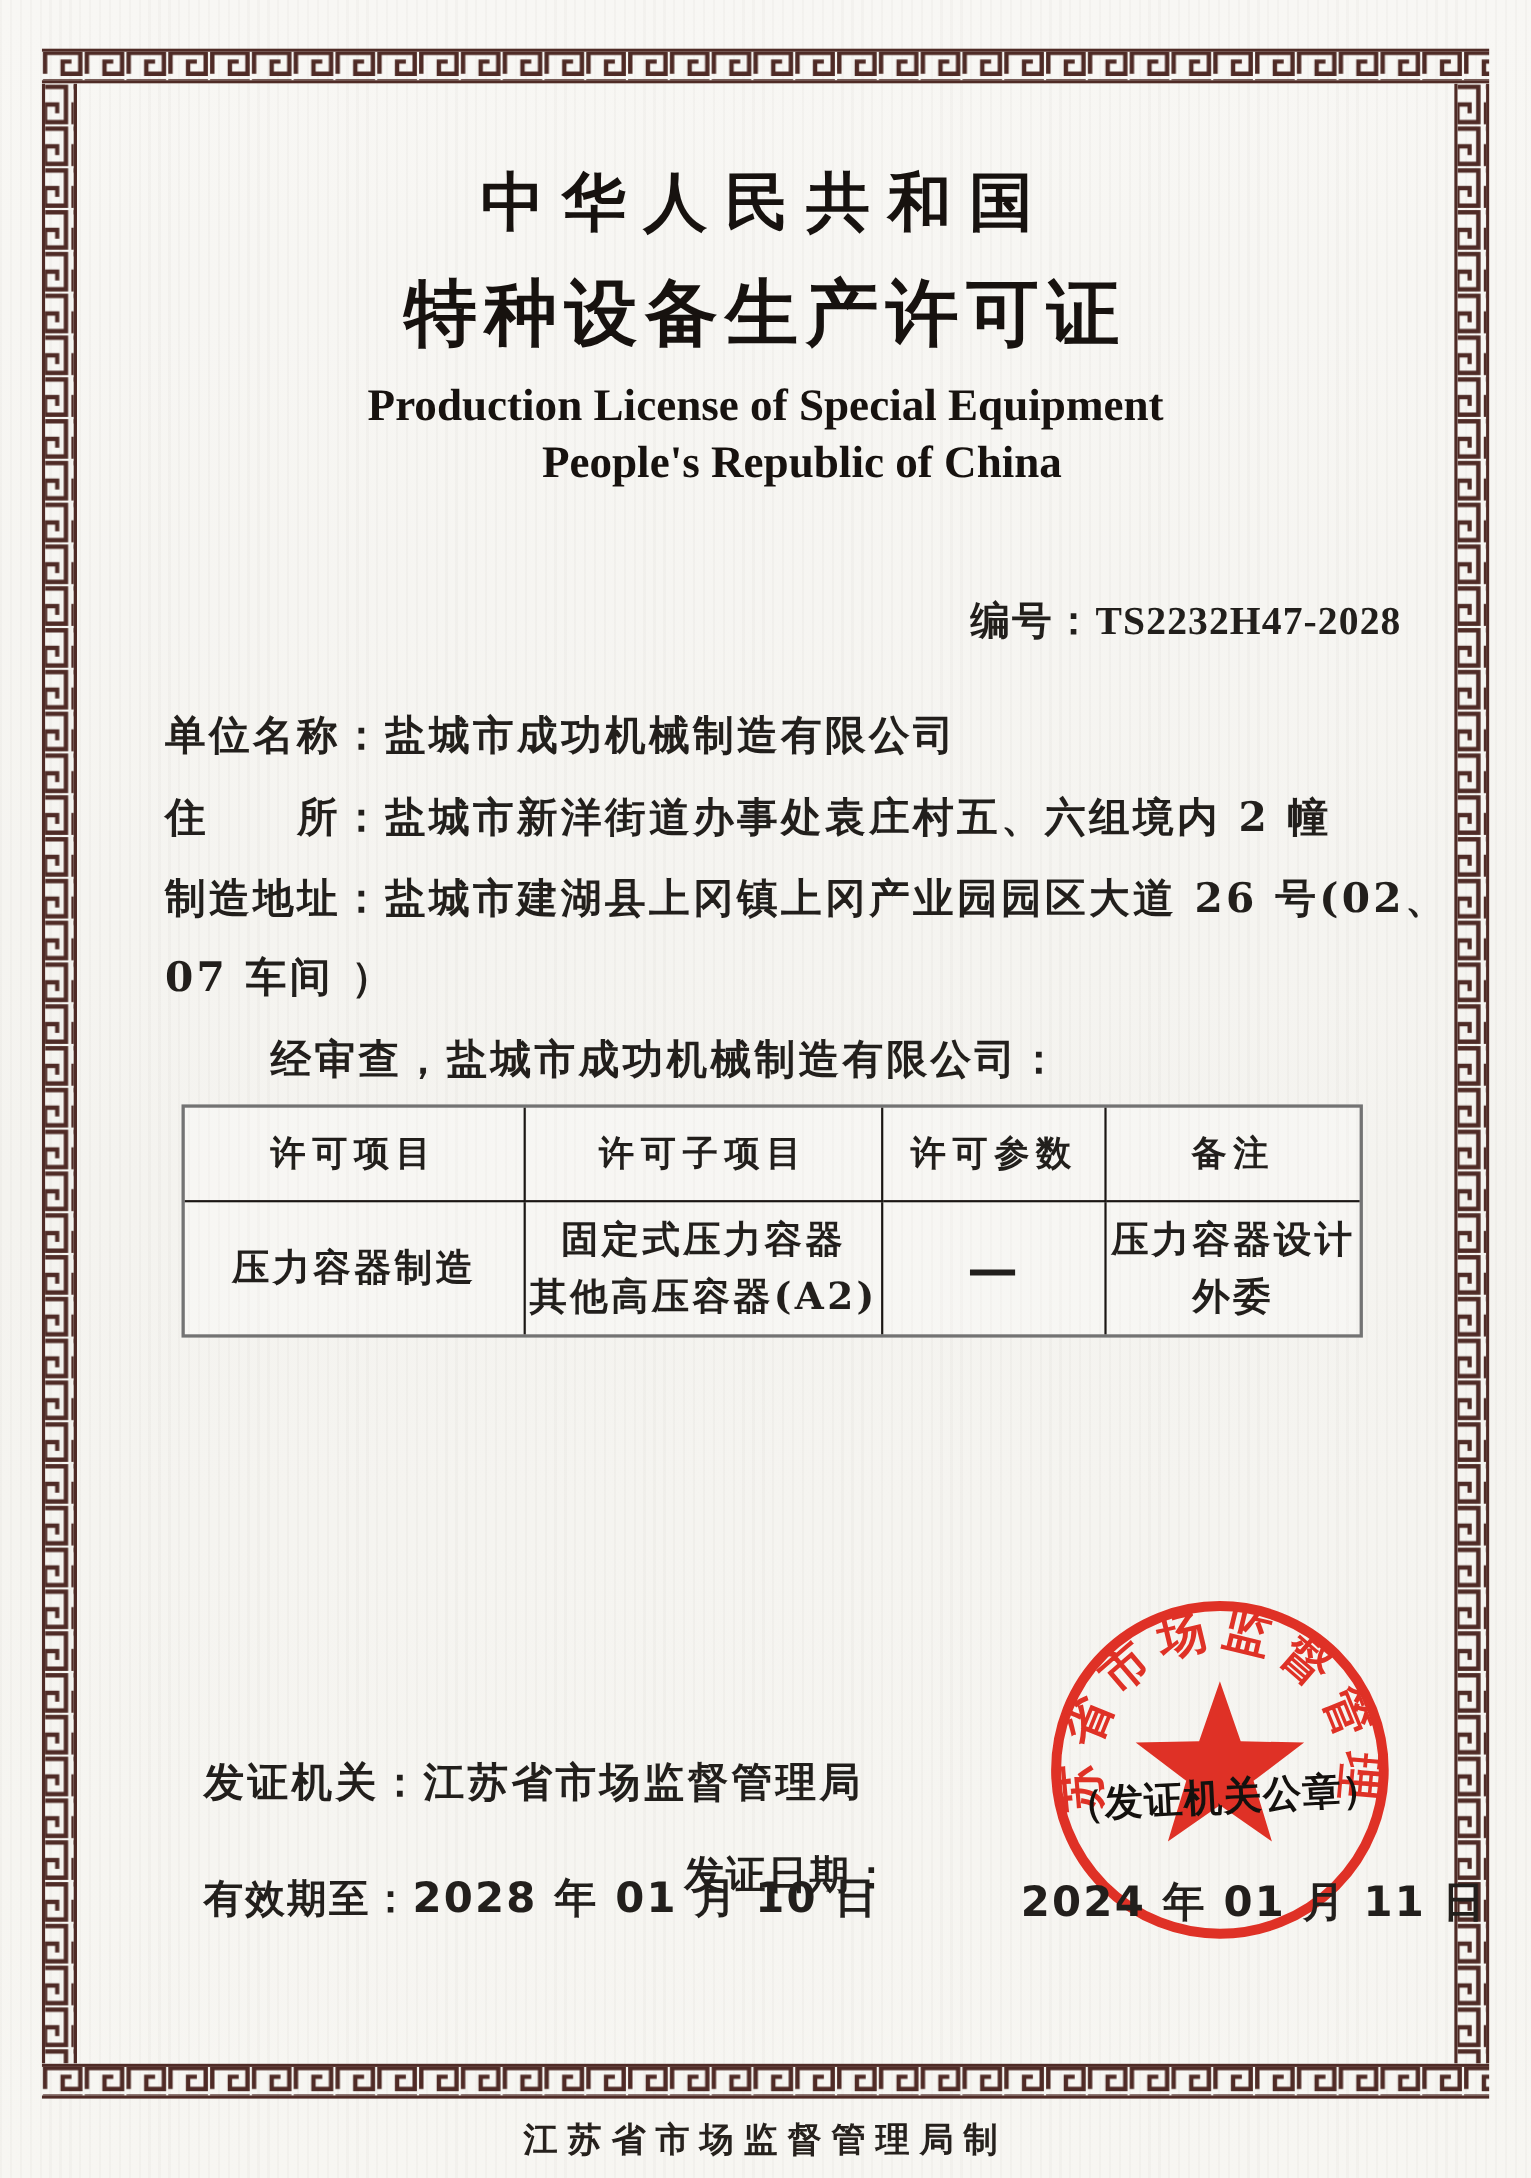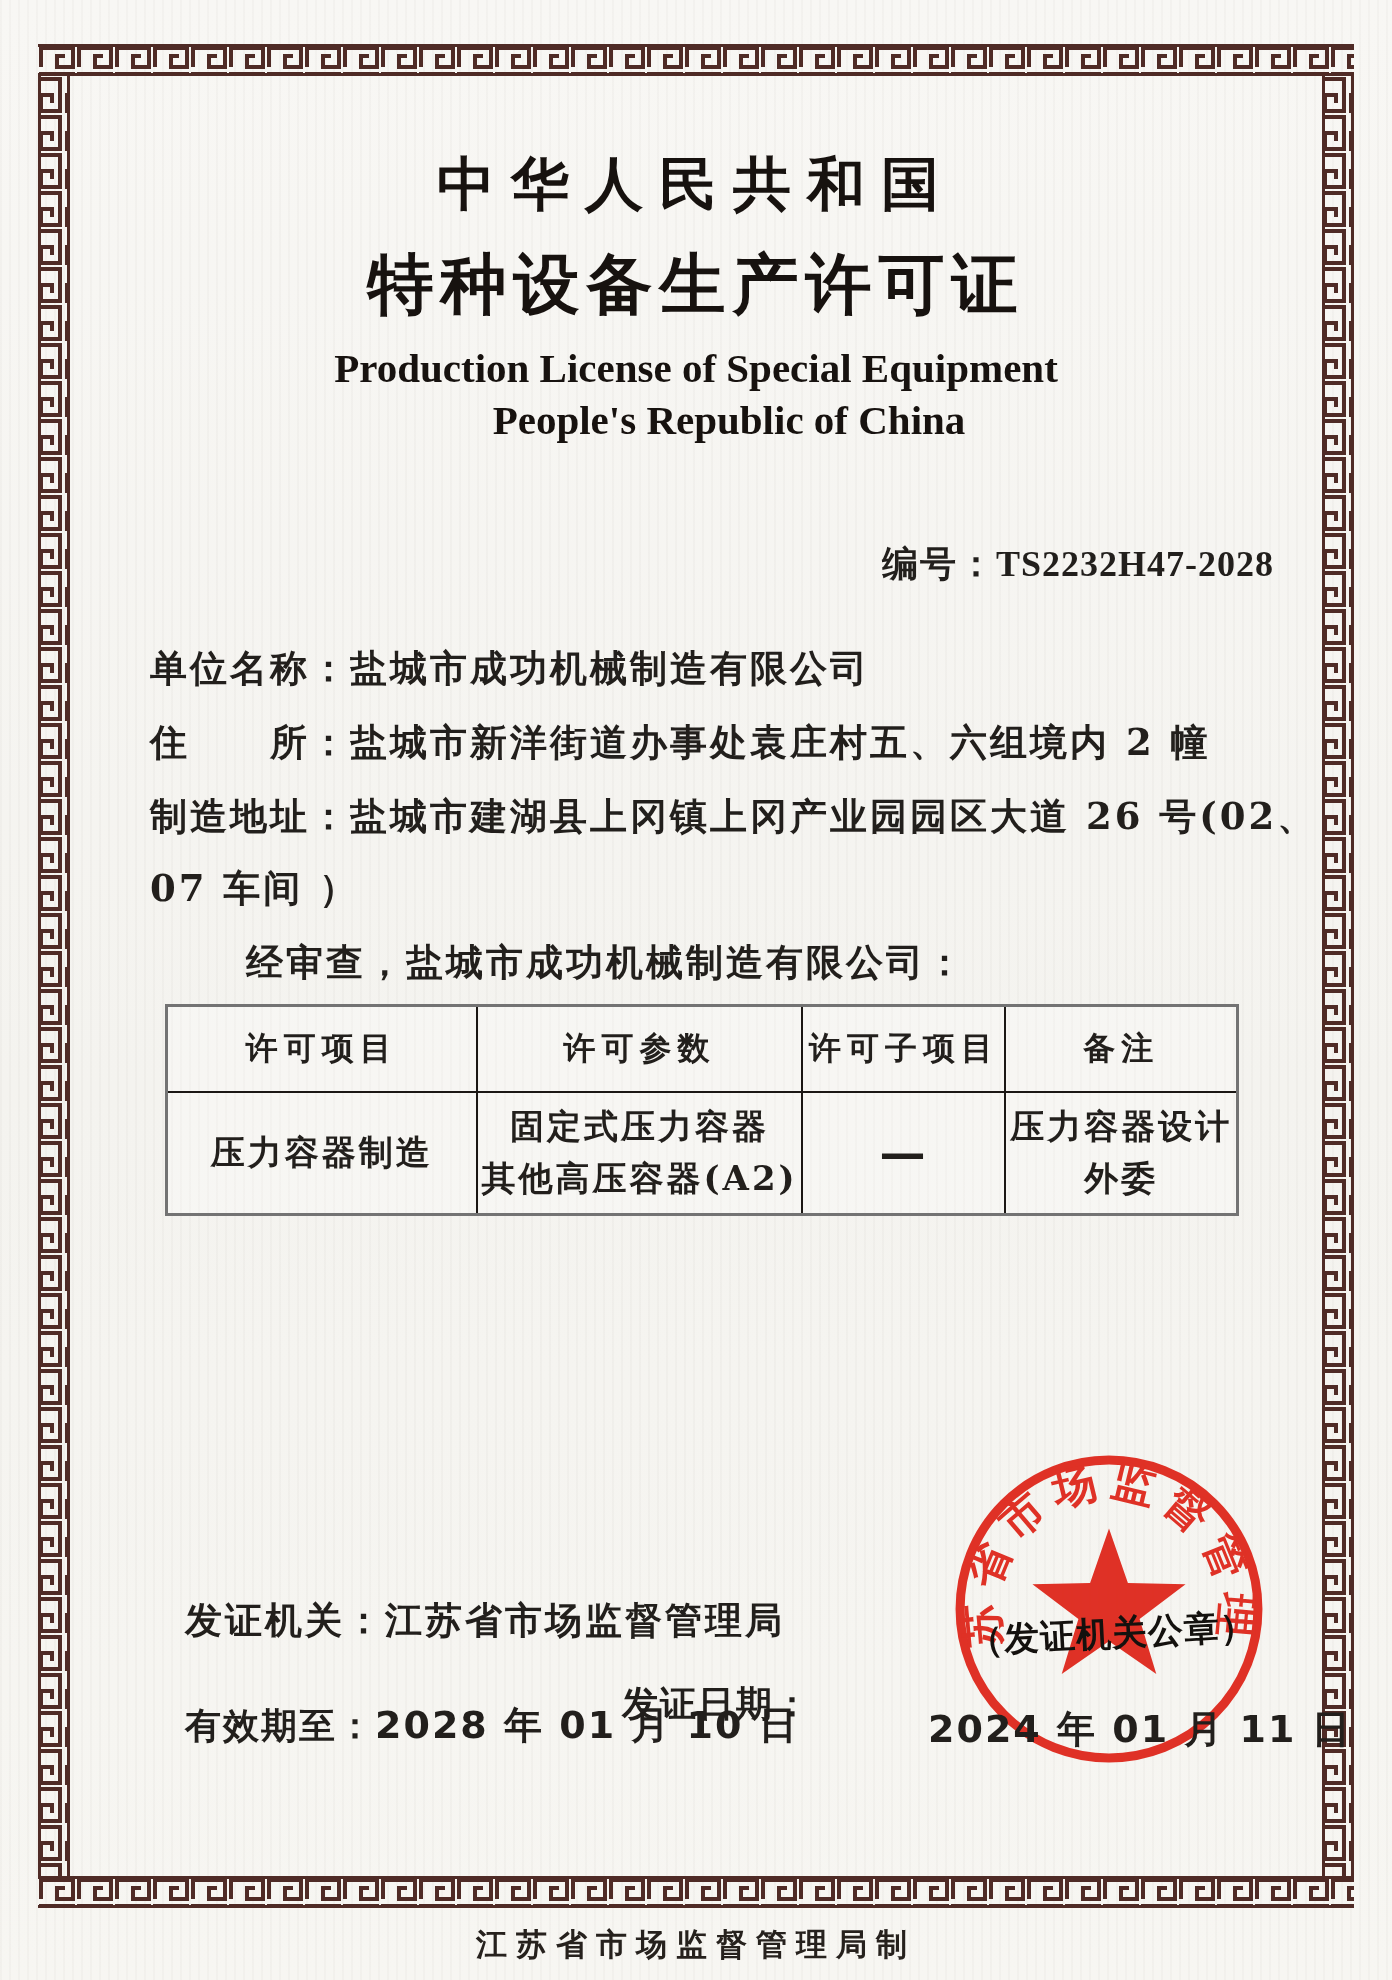--- a/index.html
+++ b/index.html
@@ -146,22 +146,22 @@
 </div>
 
 <div class="abs fieldline cn-serif z2" style="left:150px;top:864px;">
   <span>07 车间 ）</span>
 </div>
 
 <div class="abs fieldline cn-serif z2" style="left:246px;top:938px;font-weight:700;">经审查，盐城市成功机械制造有限公司：</div>
 
 <div class="ptable z2 cn-serif">
   <div class="cell hcell">许可项目</div>
+  <div class="cell hcell">许可子项目</div>
   <div class="cell hcell">许可参数</div>
-  <div class="cell hcell">许可子项目</div>
   <div class="cell hcell">备注</div>
 
   <div class="cell bcell lastrow">压力容器制造</div>
   <div class="cell bcell lastrow">
     <span>固定式压力容器</span>
     <span class="l2">其他高压容器(A2)</span>
   </div>
   <div class="cell bcell lastrow dashcell">—</div>
   <div class="cell bcell lastrow">
     <span>压力容器设计</span>

